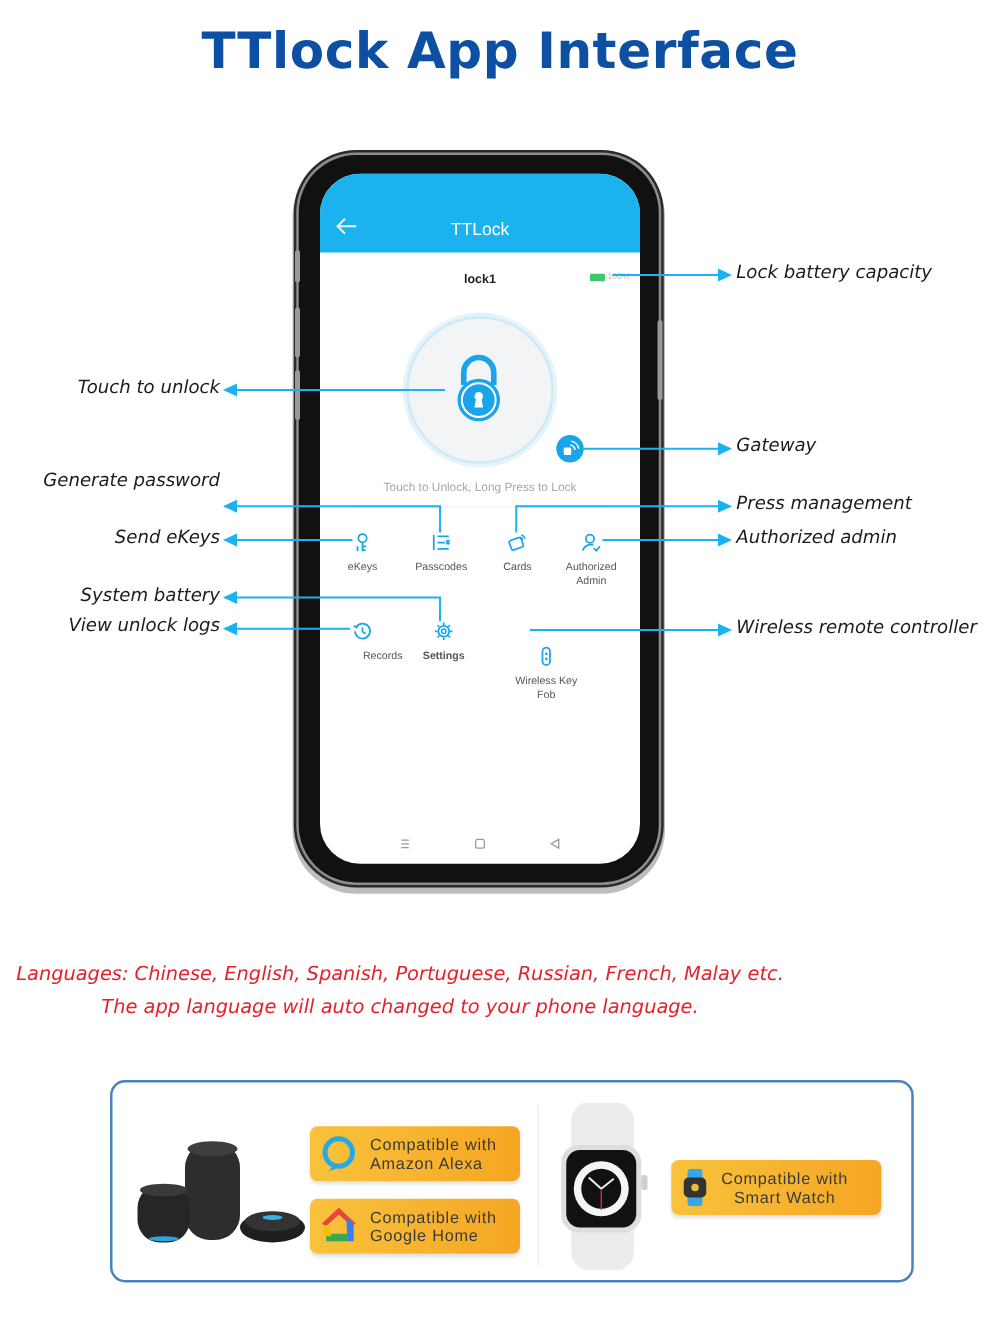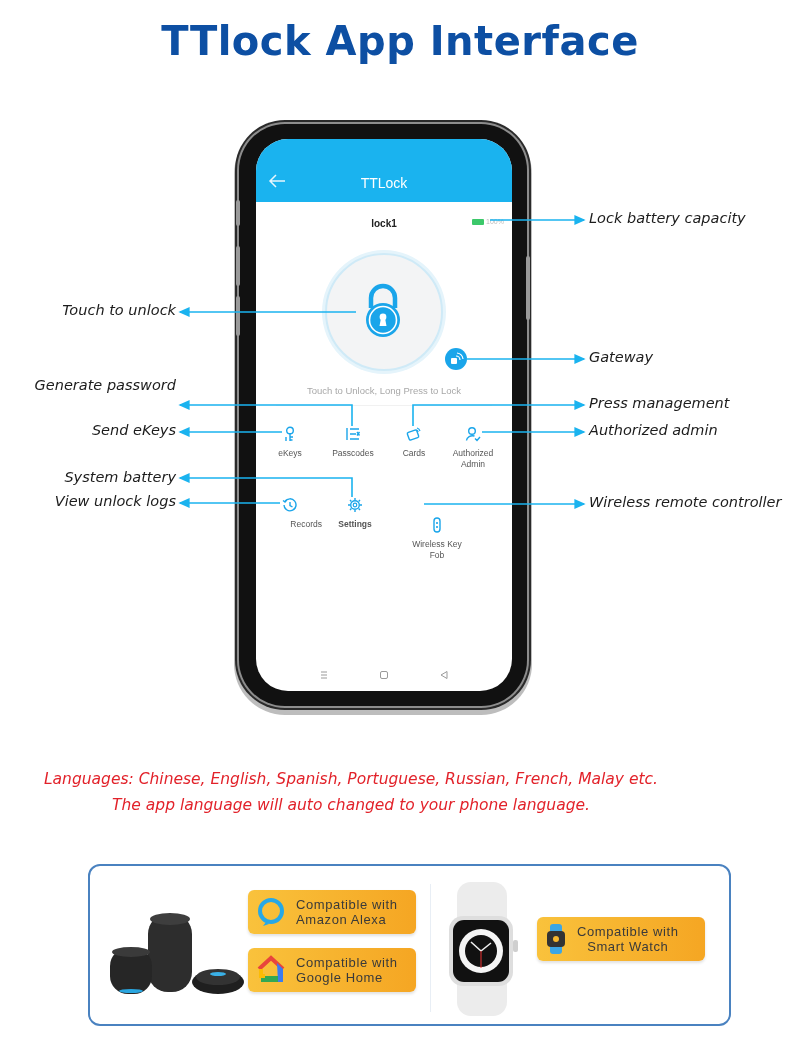--- a/index.html
+++ b/index.html
@@ -55,33 +55,34 @@
   .menu-label { display: block; font-size: 8.5px; color: #555; margin-top: 6px; line-height: 11px; }
 
   .nav-bar { position: absolute; left: 0; bottom: 8px; width: 100%; height: 14px; }
   .nav-btn { position: absolute; top: 0; width: 12px; height: 12px; }
 
   
   .ann { position: absolute; font-family: "DejaVu Sans", sans-serif; font-style: italic; font-size: 14.5px; color: #1c1c1c; white-space: nowrap; }
   .ann-left { text-align: left; }
   .lines { position: absolute; left: 0; top: 0; width: 800px; height: 720px; pointer-events: none; }
 
-  .lang-note { position: absolute; left: 0; width: 640px; text-align: center; font-family: "DejaVu Sans", sans-serif; font-style: italic; color: #e2222a; font-size: 15.5px; margin-left: 31px; }
+  .lang-note { position: absolute; left: 0; width: 640px; text-align: center; font-family: "DejaVu Sans", sans-serif; font-style: italic; color: #e2222a; font-size: 15.5px; }
 
   
   .compat-box {
     position: absolute; left: 88px; top: 864px; width: 643px; height: 162px;
     border: 2px solid #4a82c0; border-radius: 12px; background: #fff;
   }
   .compat-sep { position: absolute; left: 340px; top: 18px; width: 1px; height: 128px; background: #e8eef5; }
   .badge {
     position: absolute; height: 44px; border-radius: 6px;
     background: linear-gradient(90deg, #f9c23c, #f5a623);
     display: flex; align-items: center; padding-left: 8px;
     box-shadow: 0 2px 3px rgba(0,0,0,0.12);
+    margin-top: 11px;
   }
   .badge-text { font-size: 13px; color: #3a3a3a; line-height: 15px; letter-spacing: 0.6px; margin-left: 10px; }
   .badge-text.center { text-align: center; }
   .device { position: absolute; }
 </style>
 </head>
 <body>
 
 <h1 class="page-title">TTlock App Interface</h1>
 

